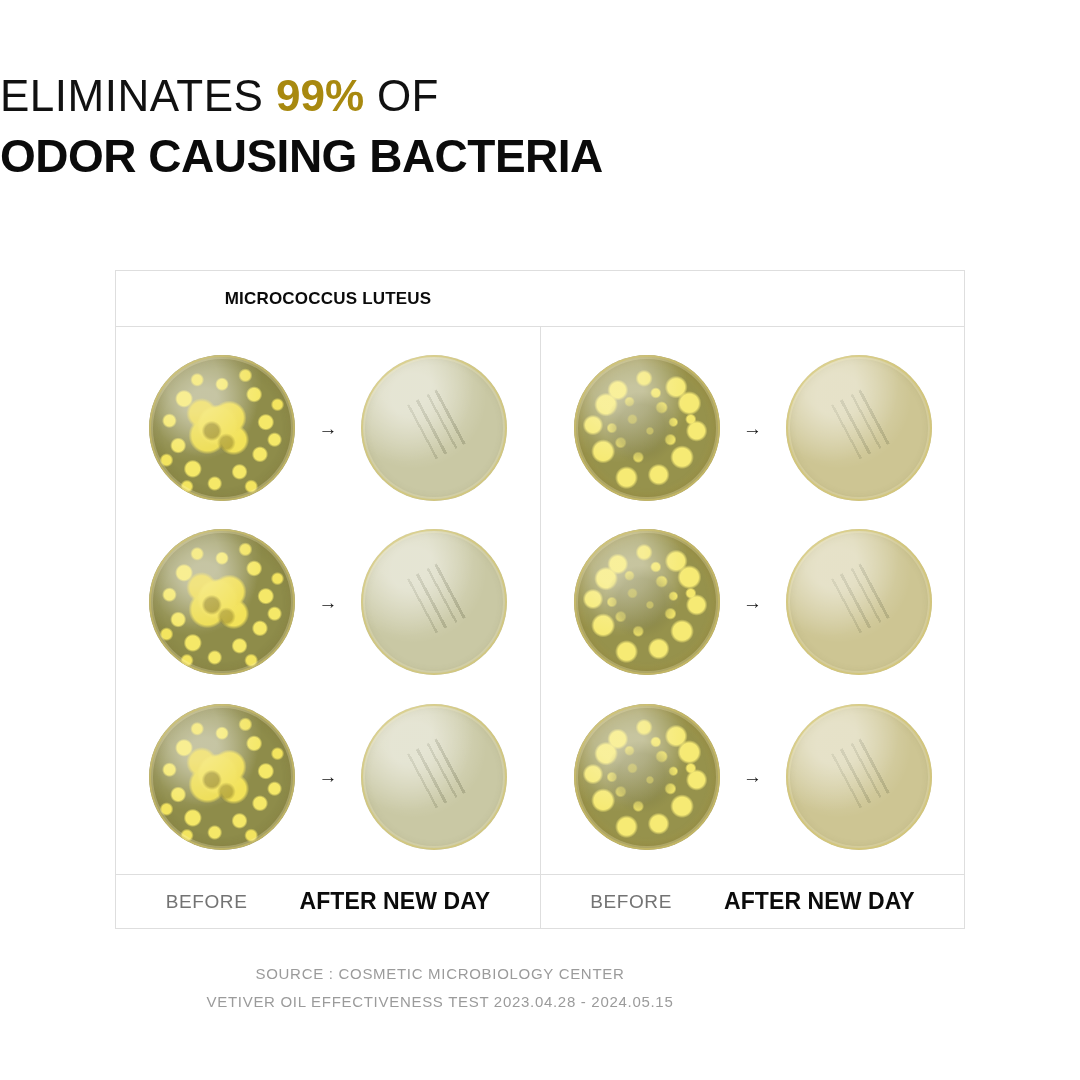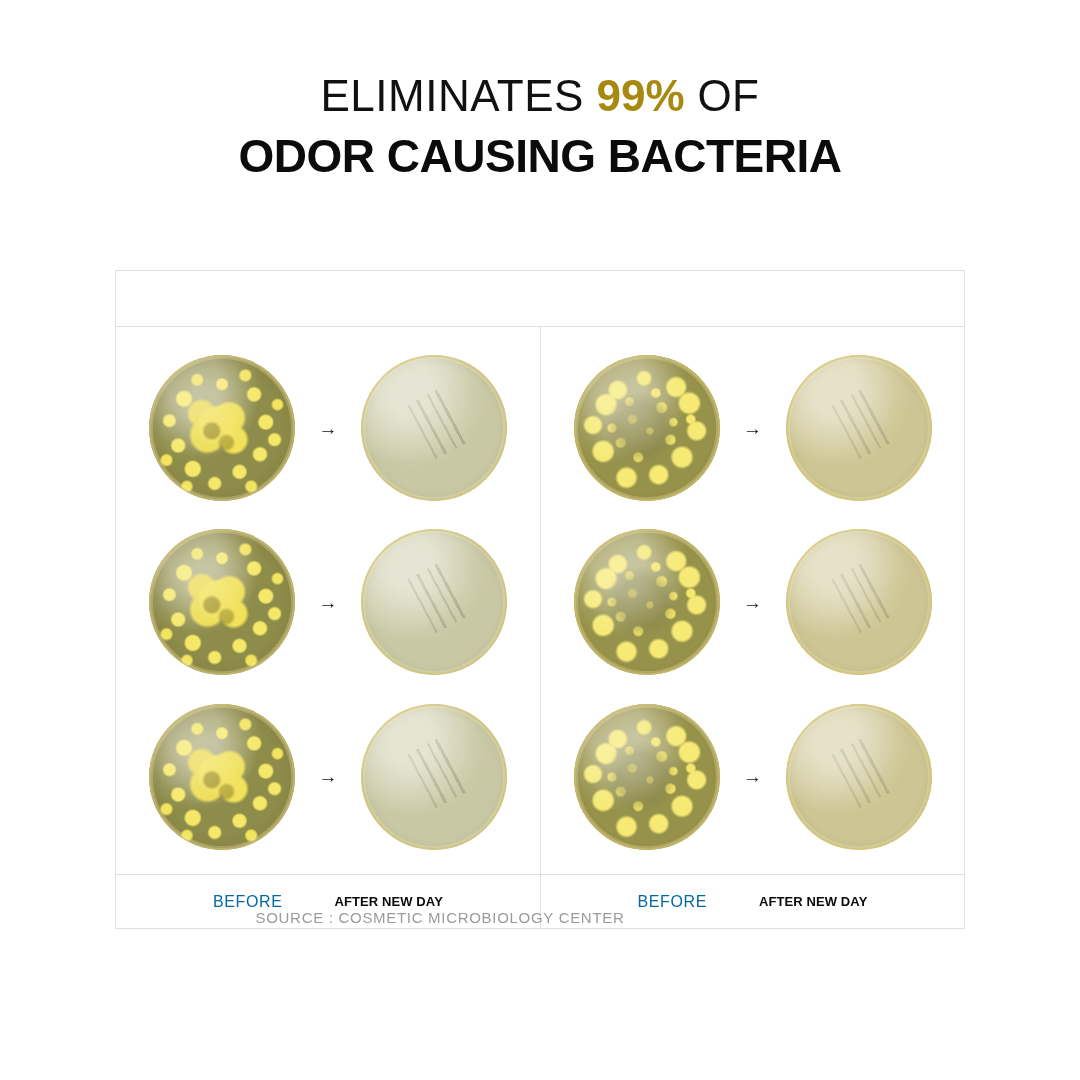--- a/index.html
+++ b/index.html
@@ -20,21 +20,21 @@
     background: #ffffff;
     overflow: hidden;
   }
 
   
   .headline {
     position: absolute;
     top: 72px;
     left: 0;
     width: 1080px;
-    text-align: center;
+    text-align: left;
   }
   .headline-line1 {
     font-size: 44px;
     font-weight: 400;
     letter-spacing: 0.5px;
     color: #111111;
     line-height: 1.08;
     white-space: nowrap;
   }
   .headline-line1 .pct {
@@ -122,28 +122,28 @@
   }
   .foot-col {
     width: 50%;
     display: flex;
     align-items: center;
     justify-content: center;
     gap: 52px;
   }
   .foot-col + .foot-col { border-left: 1px solid #dedede; }
   .lbl-before {
-    font-size: 16px;
+    font-size: 19px;
     font-weight: 400;
     letter-spacing: 0.6px;
-    color: #0369a1;
+    color: #737373;
     white-space: nowrap;
   }
   .lbl-after {
-    font-size: 13px;
+    font-size: 23px;
     font-weight: 800;
     letter-spacing: 0.1px;
     color: #0b0b0b;
     white-space: nowrap;
   }
 
   
   .dish {
     position: relative;
     border-radius: 50%;
@@ -285,21 +285,21 @@
     inset: 0;
     border-radius: 50%;
     box-shadow: inset 0 0 0 2px rgba(214,196,104,.55), inset 0 0 0 4px rgba(255,248,200,.25);
     pointer-events: none;
   }
 
   
   .footer {
     position: absolute;
     left: 0;
-    top: 904px;
+    top: 960px;
     width: 880px;
     text-align: center;
   }
   .footer div {
     font-size: 15px;
     font-weight: 400;
     letter-spacing: 0.7px;
     color: #9b9b9b;
     line-height: 1.85;
     white-space: nowrap;
@@ -311,20 +311,21 @@
 <div class="page">
 
   <div class="headline">
     <div class="headline-line1"><span>ELIMINATES </span><span class="pct">99%</span><span> OF</span></div>
     <div class="headline-line2">ODOR CAUSING BACTERIA</div>
   </div>
 
   <div class="table">
 
     <div class="table-head">
+      <div class="head-cell">MICROCOCCUS LUTEUS</div>
     </div>
 
     <div class="table-body">
 
       <div class="species-col">
 
         <div class="dish-row">
           <div class="dish before-a">
             <div class="colonies heavy"></div>
             <div class="dish-gloss"></div>
@@ -423,15 +424,16 @@
       <div class="foot-col">
         <span class="lbl-before">BEFORE</span>
         <span class="lbl-after">AFTER NEW DAY</span>
       </div>
     </div>
 
   </div>
 
   <div class="footer">
     <div>SOURCE : COSMETIC MICROBIOLOGY CENTER</div>
+    <div>VETIVER OIL EFFECTIVENESS TEST 2023.04.28 - 2024.05.15</div>
   </div>
 
 </div>
 
 </body></html>

